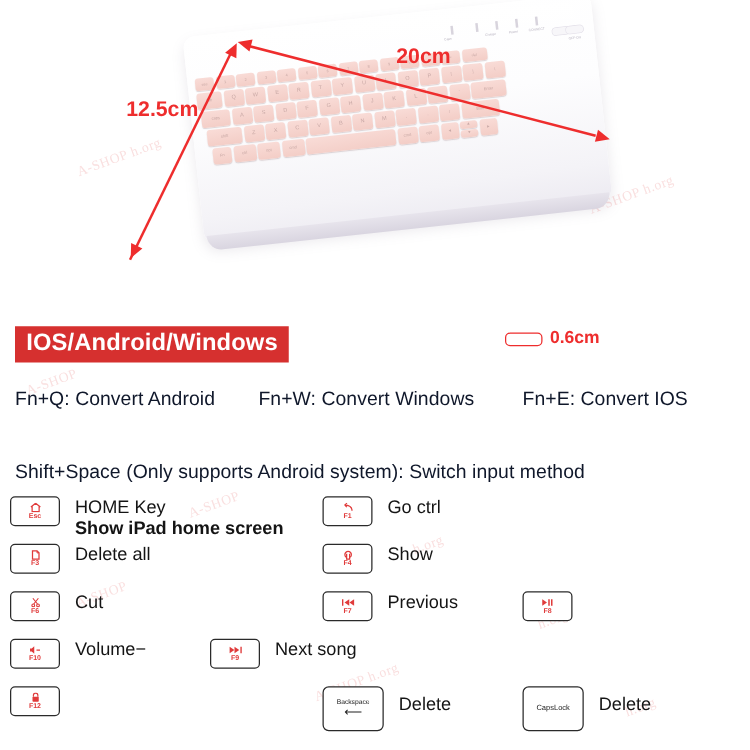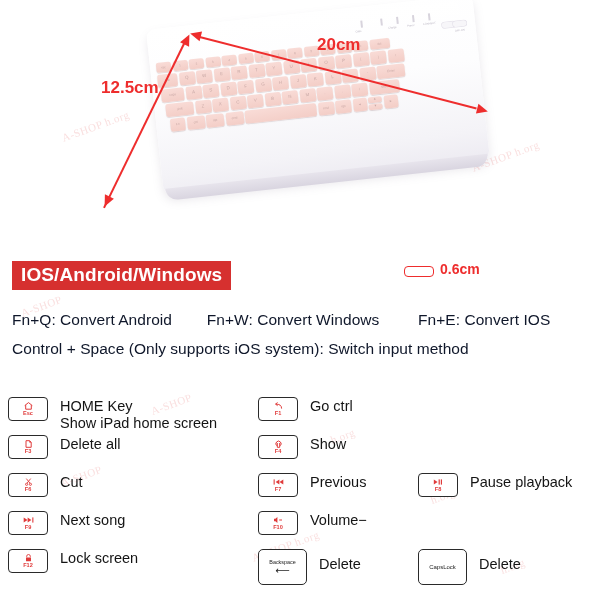--- a/index.html
+++ b/index.html
@@ -90,21 +90,21 @@
   .cap .glyph{color:#e03b3b;font-size:7.5px;line-height:7.5px;height:8px;
               display:flex;align-items:center;justify-content:center;}
   .cap .glyph svg{display:block;}
   .cap .fkey{color:#e03b3b;font-size:5.6px;line-height:6px;margin-top:.5px;
              font-family:"Liberation Sans",sans-serif;font-weight:700;}
   .cap.wide .kname{color:#1b1b1b;font-size:5.4px;line-height:6px;}
   .cap.wide .karrow{color:#1b1b1b;font-size:10px;line-height:9px;margin-top:1px;}
 
   .desc{margin-left:12px;font-size:14.5px;color:#141414;line-height:17px;
         padding-top:2px;white-space:nowrap;}
-  .desc .l2{display:block;}
+  .desc .l2{display:block;font-weight:bold;}
 </style>
 </head>
 <body>
 
 <div id="page">
 
   <div class="wm" style="left:60px;top:120px;transform:rotate(-20deg);">A-SHOP h.org</div>
   <div class="wm" style="left:470px;top:150px;transform:rotate(-20deg);">A-SHOP h.org</div>
   <div class="wm" style="left:150px;top:398px;transform:rotate(-20deg);">A-SHOP</div>
   <div class="wm" style="left:330px;top:430px;transform:rotate(-20deg);">h.org</div>
@@ -226,21 +226,21 @@
 
   <div class="banner">IOS/Android/Windows</div>
 
   <div class="info info-row1">
     <span>Fn+Q: Convert Android</span>
     <span class="gap1"></span>
     <span>Fn+W: Convert Windows</span>
     <span class="gap2"></span>
     <span>Fn+E: Convert IOS</span>
   </div>
-  <div class="info info-row2">Control + Space (Only supports iOS system): Switch input method</div>
+  <div class="info info-row3">Shift+Space (Only supports Android system): Switch input method</div>
 
   <div class="grid">
     <div class="grow">
       <div class="cell c0">
         <div class="cap">
           <div class="glyph">
             <svg width="9" height="8" viewBox="0 0 9 8">
                 <path d="M4.5 .6 L8.3 3.6 M4.5 .6 L.7 3.6 M1.7 3.1 V7.2 H7.3 V3.1" fill="none" stroke="#e03b3b" stroke-width="1"></path>
               </svg>
           </div>
@@ -322,64 +322,62 @@
         <div class="cap">
           <div class="glyph">
             <svg width="10" height="8" viewBox="0 0 10 8">
                 <path d="M.8 1.4 L.8 6.6 L4.6 4 Z" fill="#e03b3b"></path>
                 <rect x="5.6" y="1.4" width="1.2" height="5.2" fill="#e03b3b"></rect>
                 <rect x="7.8" y="1.4" width="1.2" height="5.2" fill="#e03b3b"></rect>
               </svg>
           </div>
           <div class="fkey">F8</div>
         </div>
-        <div class="desc">Pause playback</div>
       </div>
     </div>
 
     <div class="grow">
+      <div class="cell c1">
+        <div class="cap">
+          <div class="glyph">
+            <svg width="11" height="8" viewBox="0 0 11 8">
+                <path d="M1 2.8 H2.4 L4.4 1 V7 L2.4 5.2 H1 Z" fill="#e03b3b"></path>
+                <path d="M6.2 4 H9" stroke="#e03b3b" stroke-width="1" fill="none"></path>
+              </svg>
+          </div>
+          <div class="fkey">F10</div>
+        </div>
+        <div class="desc">Volume−</div>
+      </div>
       <div class="cell c0">
         <div class="cap">
           <div class="glyph">
             <svg width="11" height="8" viewBox="0 0 11 8">
                 <path d="M.7 1.4 L.7 6.6 L4.5 4 Z" fill="#e03b3b"></path>
                 <path d="M4.6 1.4 L4.6 6.6 L8.4 4 Z" fill="#e03b3b"></path>
                 <rect x="9.3" y="1.4" width="1.1" height="5.2" fill="#e03b3b"></rect>
               </svg>
           </div>
           <div class="fkey">F9</div>
         </div>
         <div class="desc">Next song</div>
       </div>
-      <div class="cell c1">
-        <div class="cap">
-          <div class="glyph">
-            <svg width="11" height="8" viewBox="0 0 11 8">
-                <path d="M1 2.8 H2.4 L4.4 1 V7 L2.4 5.2 H1 Z" fill="#e03b3b"></path>
-                <path d="M6.2 4 H9" stroke="#e03b3b" stroke-width="1" fill="none"></path>
-              </svg>
-          </div>
-          <div class="fkey">F10</div>
-        </div>
-        <div class="desc">Volume−</div>
-      </div>
     </div>
 
     <div class="grow" style="height:42px;">
       <div class="cell c0">
         <div class="cap">
           <div class="glyph">
             <svg width="9" height="8" viewBox="0 0 9 8">
                 <path d="M2.7 3.4 V2.3 A1.8 1.8 0 0 1 6.3 2.3 V3.4" fill="none" stroke="#e03b3b" stroke-width=".9"></path>
                 <rect x="2" y="3.4" width="5" height="3.9" rx=".6" fill="#e03b3b"></rect>
               </svg>
           </div>
           <div class="fkey">F12</div>
         </div>
-        <div class="desc">Lock screen</div>
       </div>
       <div class="cell c1">
         <div class="cap wide">
           <div class="kname">Backspace</div>
           <div class="karrow">⟵</div>
         </div>
         <div class="desc" style="padding-top:8px;">Delete</div>
       </div>
       <div class="cell c2">
         <div class="cap wide">

